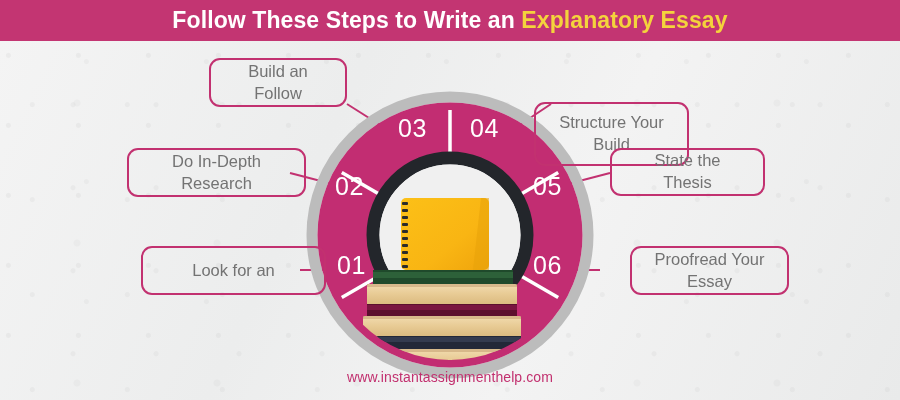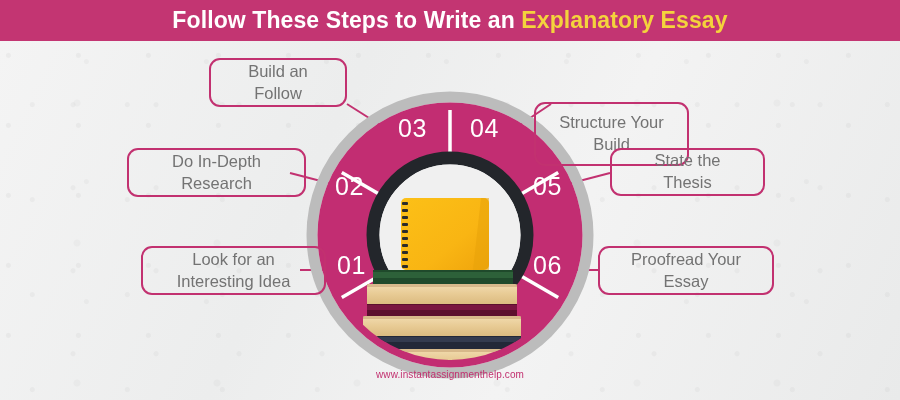--- a/index.html
+++ b/index.html
@@ -59,21 +59,21 @@
     text-align:center;
     color:#737373;
     font-size:16.5px;
     line-height:1.32;
     padding:6px 10px;
   }
 
   
   .footer-url {
     position:absolute; left:0; top:369px; width:900px;
-    text-align:center; font-size:10px; color:#c2306f; letter-spacing:.1px;
+    text-align:center; font-size:14px; color:#c2306f; letter-spacing:.1px;
   }
 </style>
 </head>
 <body>
 
 <div id="stage">
 
   <div class="bg-texture"></div>
 
   <div class="header">
@@ -214,25 +214,24 @@
   <div class="label-box" style="left:610px; top:148px; width:155px; height:48px;">
     <div>
       <span>State the</span><br>
       <span>Thesis</span>
     </div>
   </div>
 
   <div class="label-box" style="left:141px; top:246px; width:185px; height:49px;">
     <div>
       <span>Look for an</span><br>
-      <span>Interesting Idea</span>
-    </div>
-  </div>
-
-  <div class="label-box" style="left:598px; top:246px; width:176px; height:49px;">
+    </div>
+  </div>
+
+  <div class="label-box" style="left:630px; top:246px; width:159px; height:49px;">
     <div>
       <span>Proofread Your</span><br>
       <span>Essay</span>
     </div>
   </div>
 
   <div class="footer-url">www.instantassignmenthelp.com</div>
 
 </div>
 

